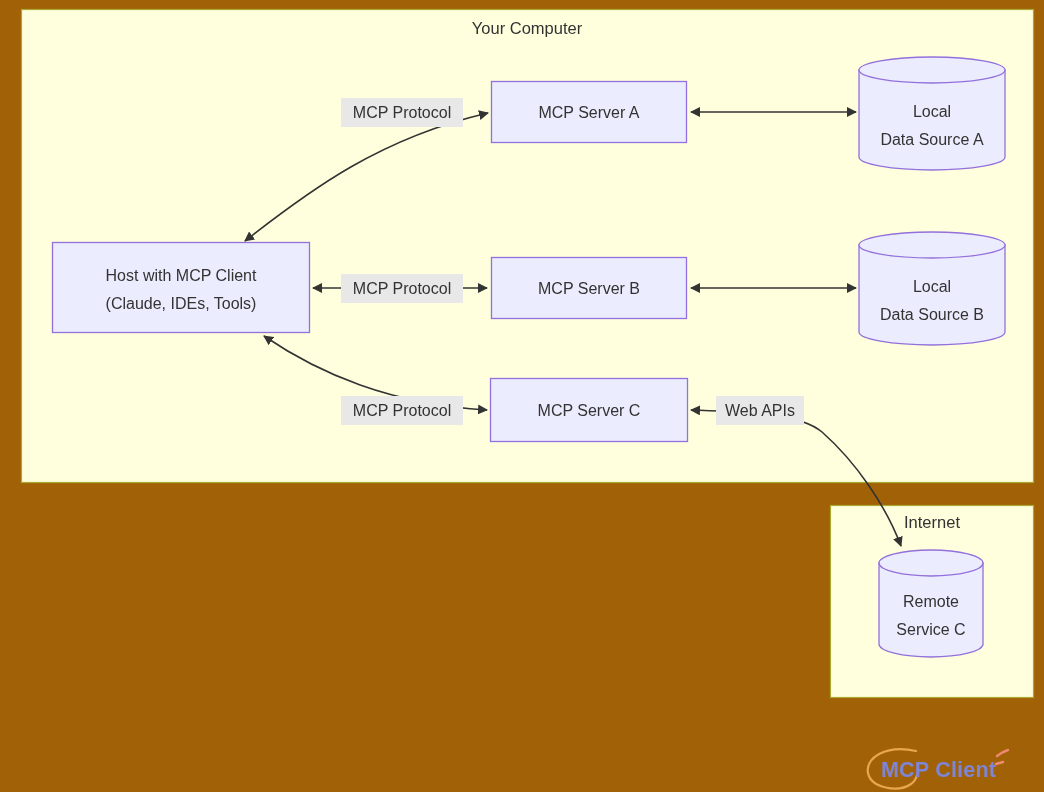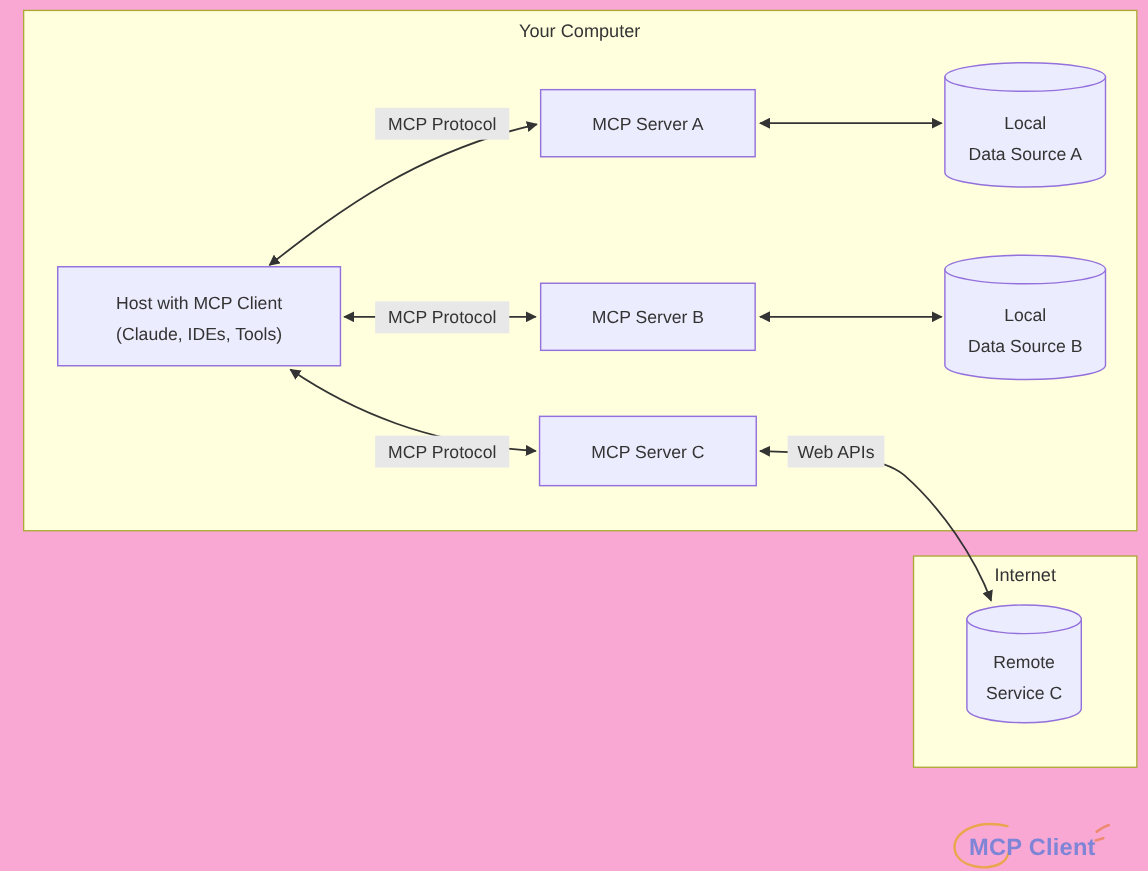--- a/index.html
+++ b/index.html
@@ -11,21 +11,21 @@
     --edge-label-bg:#e8e8e8;
     --text:#333333;
     --logo-text:#7e84d6;
     --logo-swoosh:#eaa64d;
     --logo-spark:#ed8a72;
   }
   html,body{margin:0;padding:0;background:#ffffff;}
   .stage{
     position:relative;
     width:1044px;height:792px;
-    background:#f9a8d4;
+    background:#a16207;
     font-family:"Liberation Sans",sans-serif;
     overflow:hidden;
   }
   svg{display:block;}
   .cluster{fill:var(--cluster-fill);stroke:var(--cluster-stroke);stroke-width:1.2px;}
   .node-shape{fill:var(--node-fill);stroke:var(--node-stroke);stroke-width:1.3px;}
   .edge{fill:none;stroke:var(--edge-stroke);stroke-width:1.6px;}
   .arrowhead{fill:var(--edge-stroke);stroke:none;}
   .label-bg{fill:var(--edge-label-bg);}
   text{

